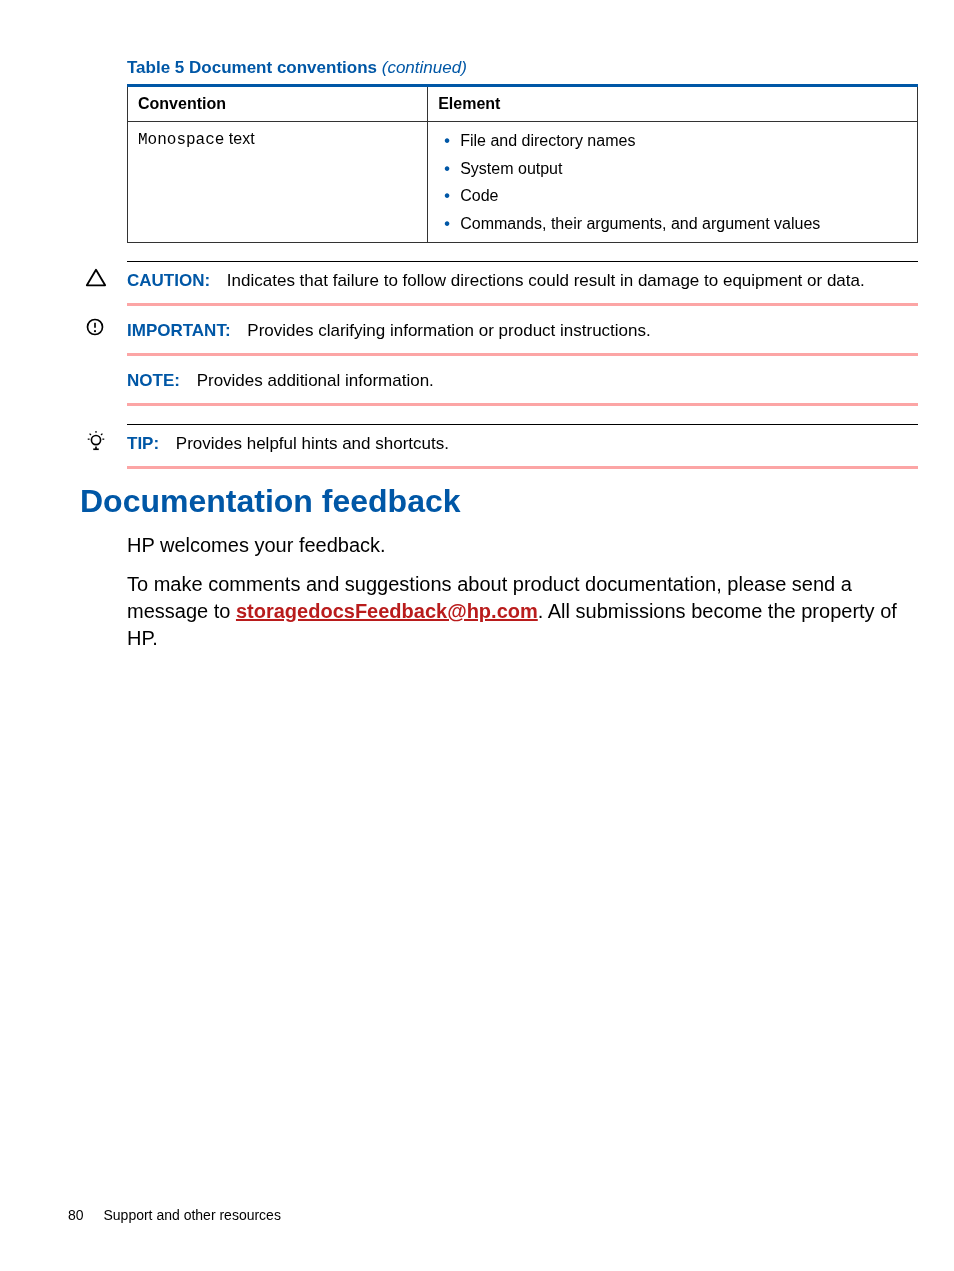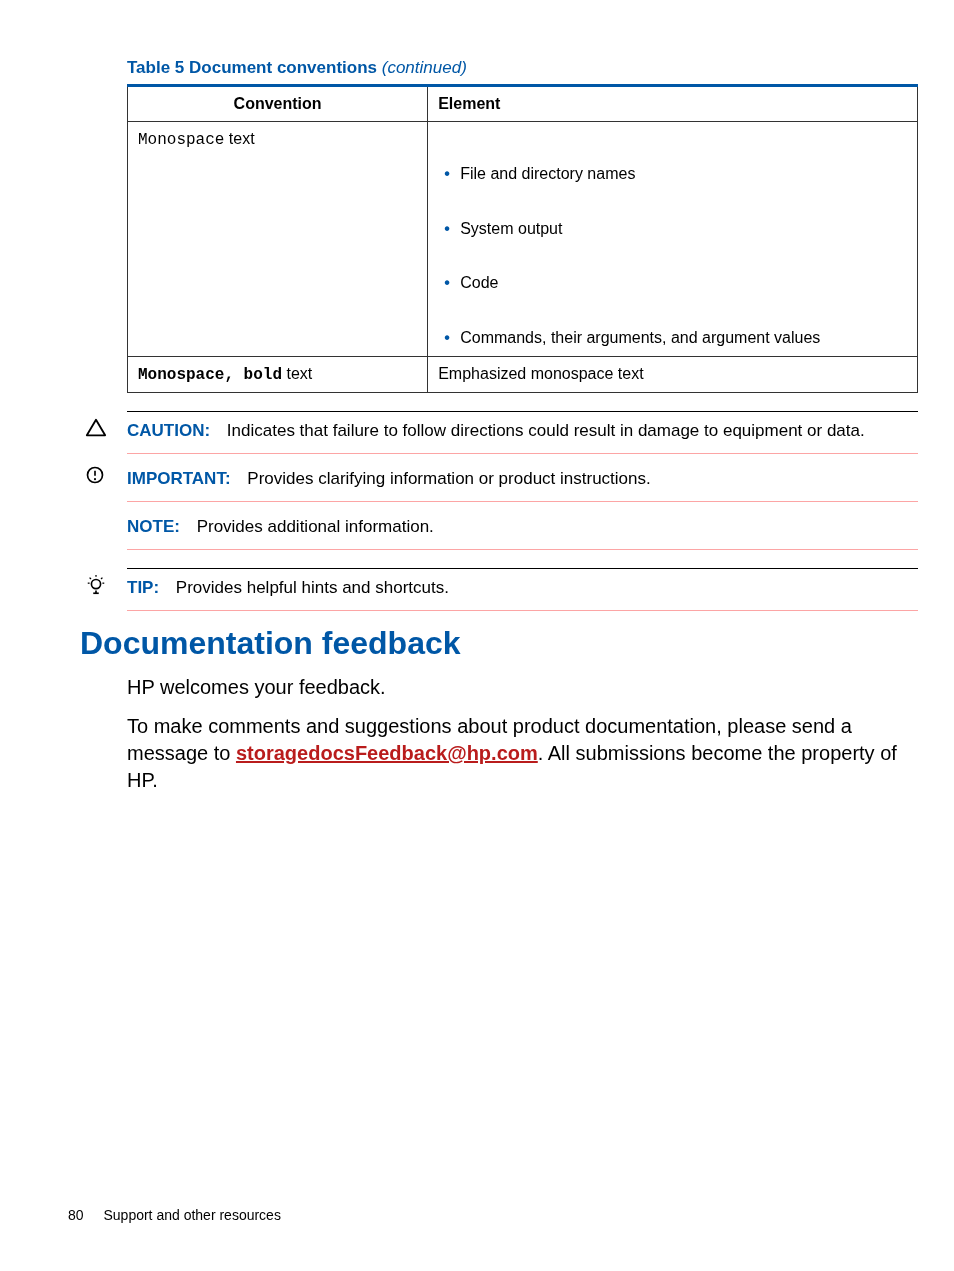--- a/index.html
+++ b/index.html
@@ -59,37 +59,36 @@
   .el-list {
     list-style: none;
     margin: 0;
     padding: 0;
   }
   .el-list li {
     position: relative;
     padding-left: 22px;
     margin-bottom: 6px;
     line-height: 1.35;
-    margin-top: 33px;
   }
   .el-list li:last-child { margin-bottom: 0; }
   .el-list li::before {
     content: "•";
     position: absolute;
     left: 6px;
     top: 0;
     color: #0057a6;
     font-weight: bold;
   }
   .admon-block {
     margin-top: 18px;
   }
   .admon {
     border-top: 1px solid #000000;
-    border-bottom: 1px solid #fca5a5;
+    border-bottom: 3px solid #fca5a5;
     padding: 8px 0 10px 0;
     margin-bottom: 6px;
     position: relative;
   }
   .admon + .admon {
     border-top: none;
   }
   .admon .label {
     font-weight: bold;
     color: #0057a6;
@@ -139,43 +138,37 @@
   <div class="content-area">
 
     <div class="table-caption">
       <span class="caption-bold">Table 5 Document conventions</span>
       <span class="caption-italic">(continued)</span>
     </div>
 
     <table class="conv">
       <thead>
         <tr>
-          <th style="width:38%;text-align:center;">Convention</th>
+          <th style="width:38%;">Convention</th>
           <th>Element</th>
         </tr>
       </thead>
       <tbody>
         <tr>
           <td>
             <span class="mono">Monospace</span><span> text</span>
           </td>
           <td>
             <ul class="el-list">
               <li>File and directory names</li>
               <li>System output</li>
               <li>Code</li>
               <li>Commands, their arguments, and argument values</li>
             </ul>
           </td>
-        </tr>
-        <tr>
-          <td>
-            <span class="mono-bold">Monospace, bold</span><span> text</span>
-          </td>
-          <td>Emphasized monospace text</td>
         </tr>
       </tbody>
     </table>
 
     <div class="admon-block">
 
       <div class="admon">
         <span class="icon-col">
           <svg viewBox="0 0 24 24" width="22" height="22">
               <path d="M12 3 L22 20 L2 20 Z" fill="none" stroke="#000" stroke-width="2" stroke-linejoin="round"></path>

